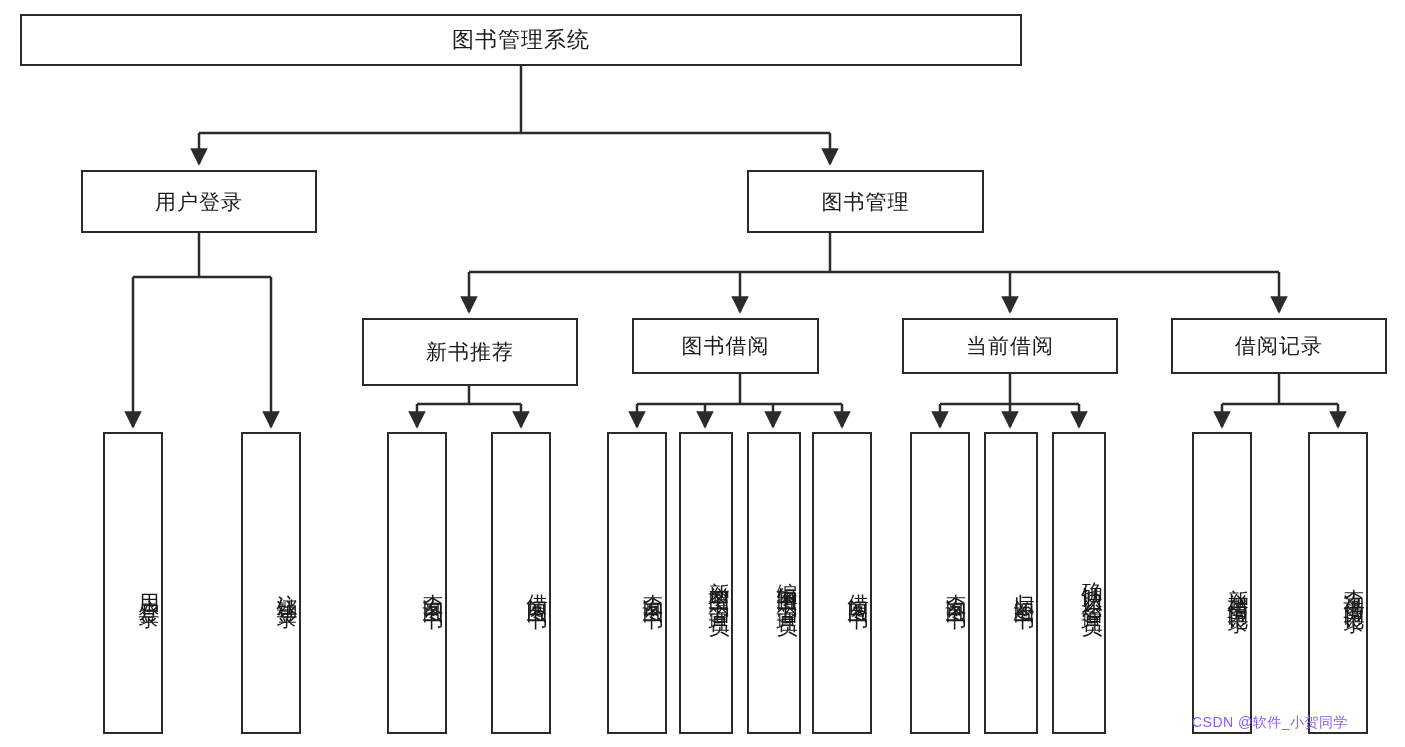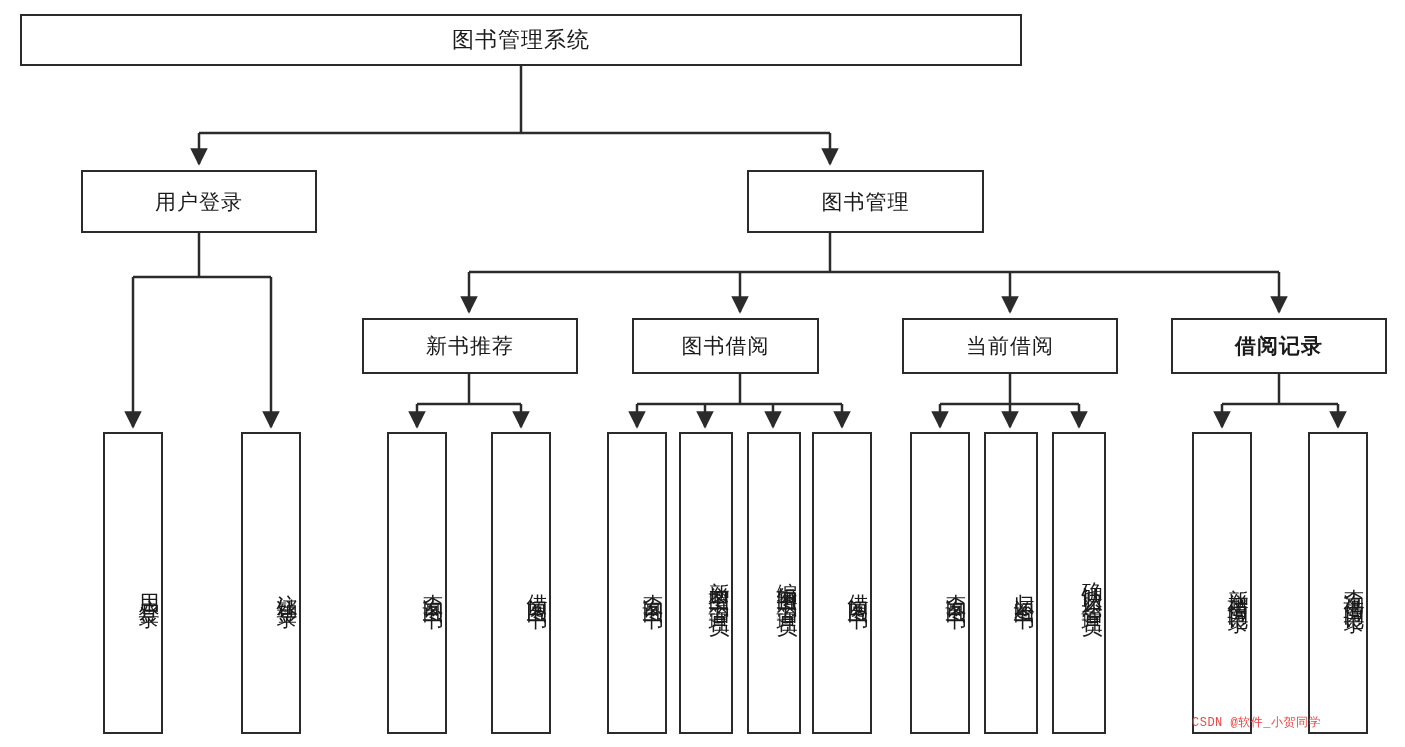--- a/index.html
+++ b/index.html
@@ -55,26 +55,25 @@
     align-items: flex-start;
     justify-content: center;
   }
   .node.v > .vtxt {
     writing-mode: vertical-rl;
     text-orientation: upright;
     display: block;
   }
   .watermark {
     position: absolute;
-    font-size: 12px;
-    color: #ef4444;
+    font-size: 14px;
+    color: #8b5cf6;
     letter-spacing: 0.5px;
     white-space: nowrap;
     user-select: none;
-    font-family: Liberation Mono, monospace;
   }
 </style>
 </head>
 <body>
 
 <div id="canvas">
 
   <svg id="edges" viewBox="0 0 1405 747" width="1405" height="747">
     <defs>
       <marker id="arrow" viewBox="0 0 10 10" refX="9" refY="5" markerWidth="7" markerHeight="7" orient="auto-start-reverse">
@@ -123,24 +122,24 @@
       <path d="M 1222 404 L 1222 427" marker-end="url(#arrow)"></path>
       <path d="M 1338 404 L 1338 427" marker-end="url(#arrow)"></path>
     </g>
   </svg>
 
   <div class="node h root" style="left:20px; top:14px; width:1002px; height:52px;">图书管理系统</div>
 
   <div class="node h" style="left:81px; top:170px; width:236px; height:63px;">用户登录</div>
   <div class="node h" style="left:711px; top:170px; width:237px; height:63px;margin-left:36px;">图书管理</div>
 
-  <div class="node h" style="left:362px; top:318px; width:216px; height:56px;">新书推荐</div>
+  <div class="node h" style="left:362px; top:318px; width:216px; height:68px;">新书推荐</div>
   <div class="node h" style="left:632px; top:318px; width:187px; height:56px;">图书借阅</div>
   <div class="node h" style="left:902px; top:318px; width:216px; height:56px;">当前借阅</div>
-  <div class="node h" style="left:1171px; top:318px; width:216px; height:56px;font-weight:bold;">借阅记录</div>
+  <div class="node h" style="left:1171px; top:318px; width:216px; height:56px;">借阅记录</div>
 
   <div class="node v" style="left:103px; top:432px; width:60px; height:302px;">
     <span class="vtxt">用户登录</span>
   </div>
   <div class="node v" style="left:241px; top:432px; width:60px; height:302px;">
     <span class="vtxt">注销登录</span>
   </div>
 
   <div class="node v" style="left:387px; top:432px; width:60px; height:302px;">
     <span class="vtxt">查询图书</span>

